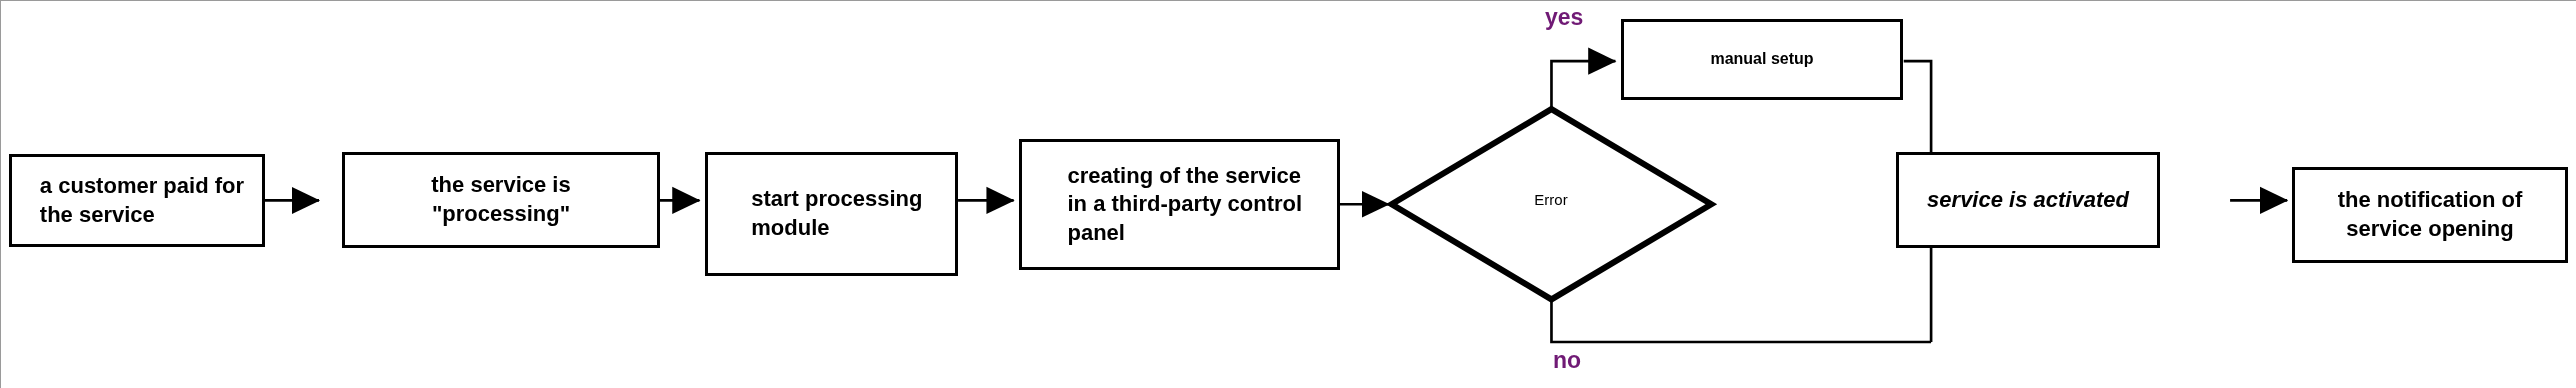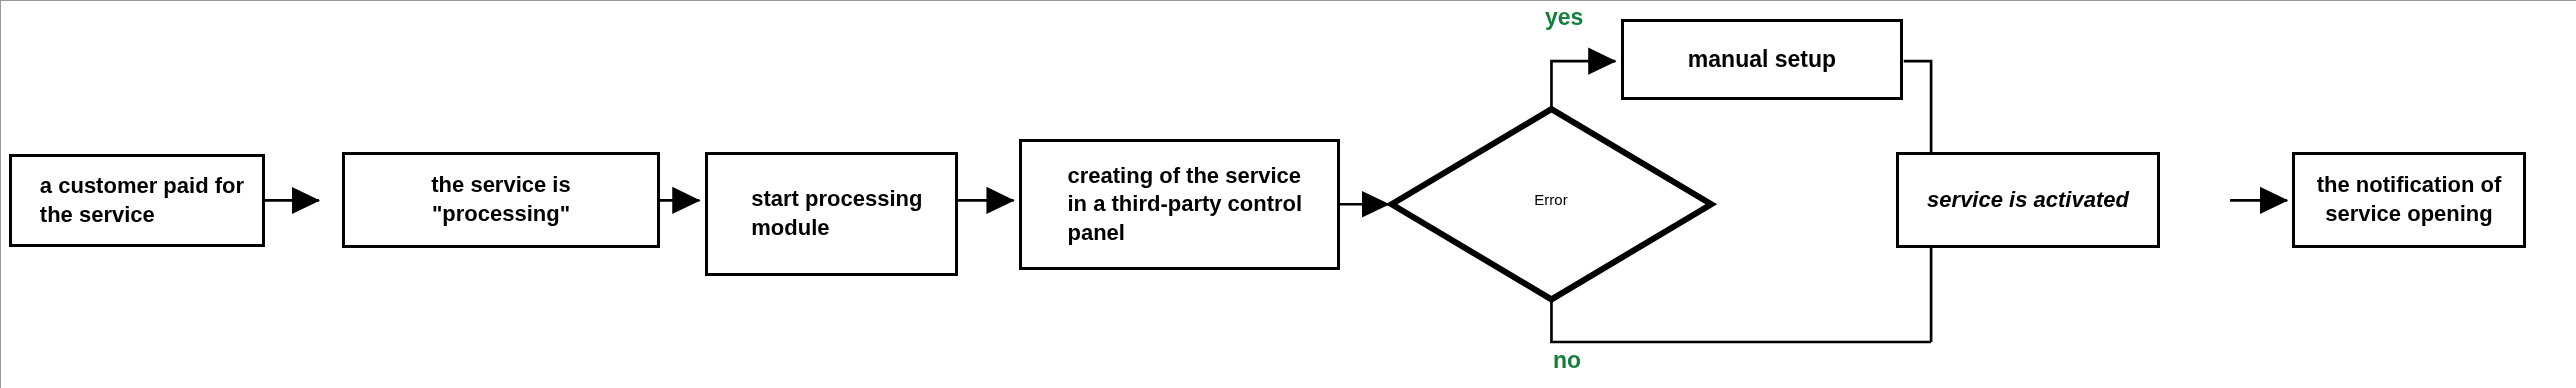--- a/index.html
+++ b/index.html
@@ -54,21 +54,21 @@
     font-weight: normal;
     color: #000000;
     text-align: center;
     white-space: nowrap;
   }
   .branch-label {
     position: absolute;
     z-index: 4;
     font-family: "Liberation Sans", sans-serif;
     font-weight: bold;
-    color: #15803d;
+    color: #701a75;
     white-space: nowrap;
   }
 </style>
 </head>
 <body>
 
 <div id="canvas">
 
   <svg class="layer" viewBox="0 0 3386 511" preserveAspectRatio="none">
     <defs>
@@ -139,26 +139,26 @@
 module</span>
   </div>
 
   <div class="node align-left" style="left:1018px; top:138px; width:321px; height:131px;">
     <span class="label" style="font-size:22px;">creating of the service
 in a third-party control
 panel</span>
   </div>
 
   <div class="node align-center" style="left:1620px; top:18px; width:282px; height:81px;">
-    <span class="label" style="font-size:23px;">manual setup</span>
+    <span class="label" style="font-size:16px;">manual setup</span>
   </div>
 
   <div class="node align-center" style="left:1895px; top:151px; width:264px; height:96px;font-style:italic;">
     <span class="label" style="font-size:22px;">service is activated</span>
   </div>
 
-  <div class="node align-center" style="left:2291px; top:151px; width:234px; height:96px;justify-content:center;">
+  <div class="node align-center" style="left:2291px; top:166px; width:276px; height:96px;justify-content:center;">
     <span class="label" style="font-size:22px;">the notification of
 service opening</span>
   </div>
 
 </div>
 
 
 </body></html>

